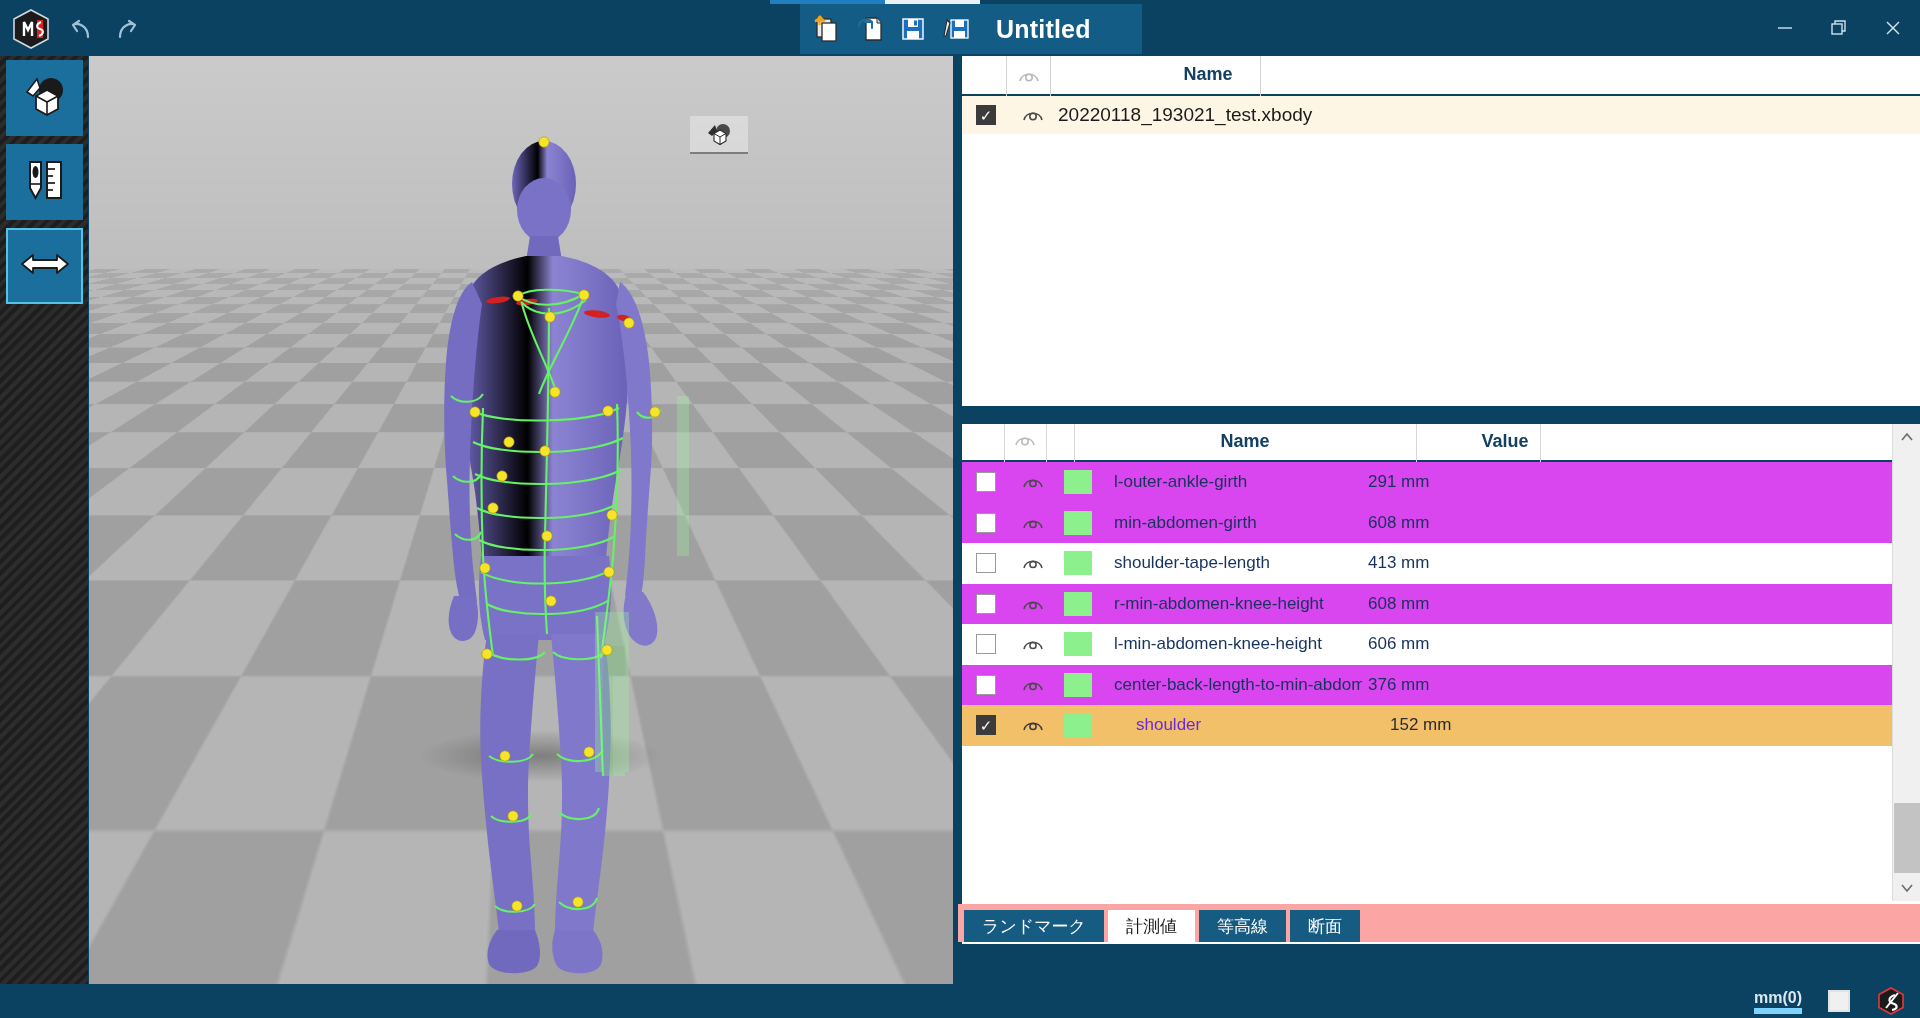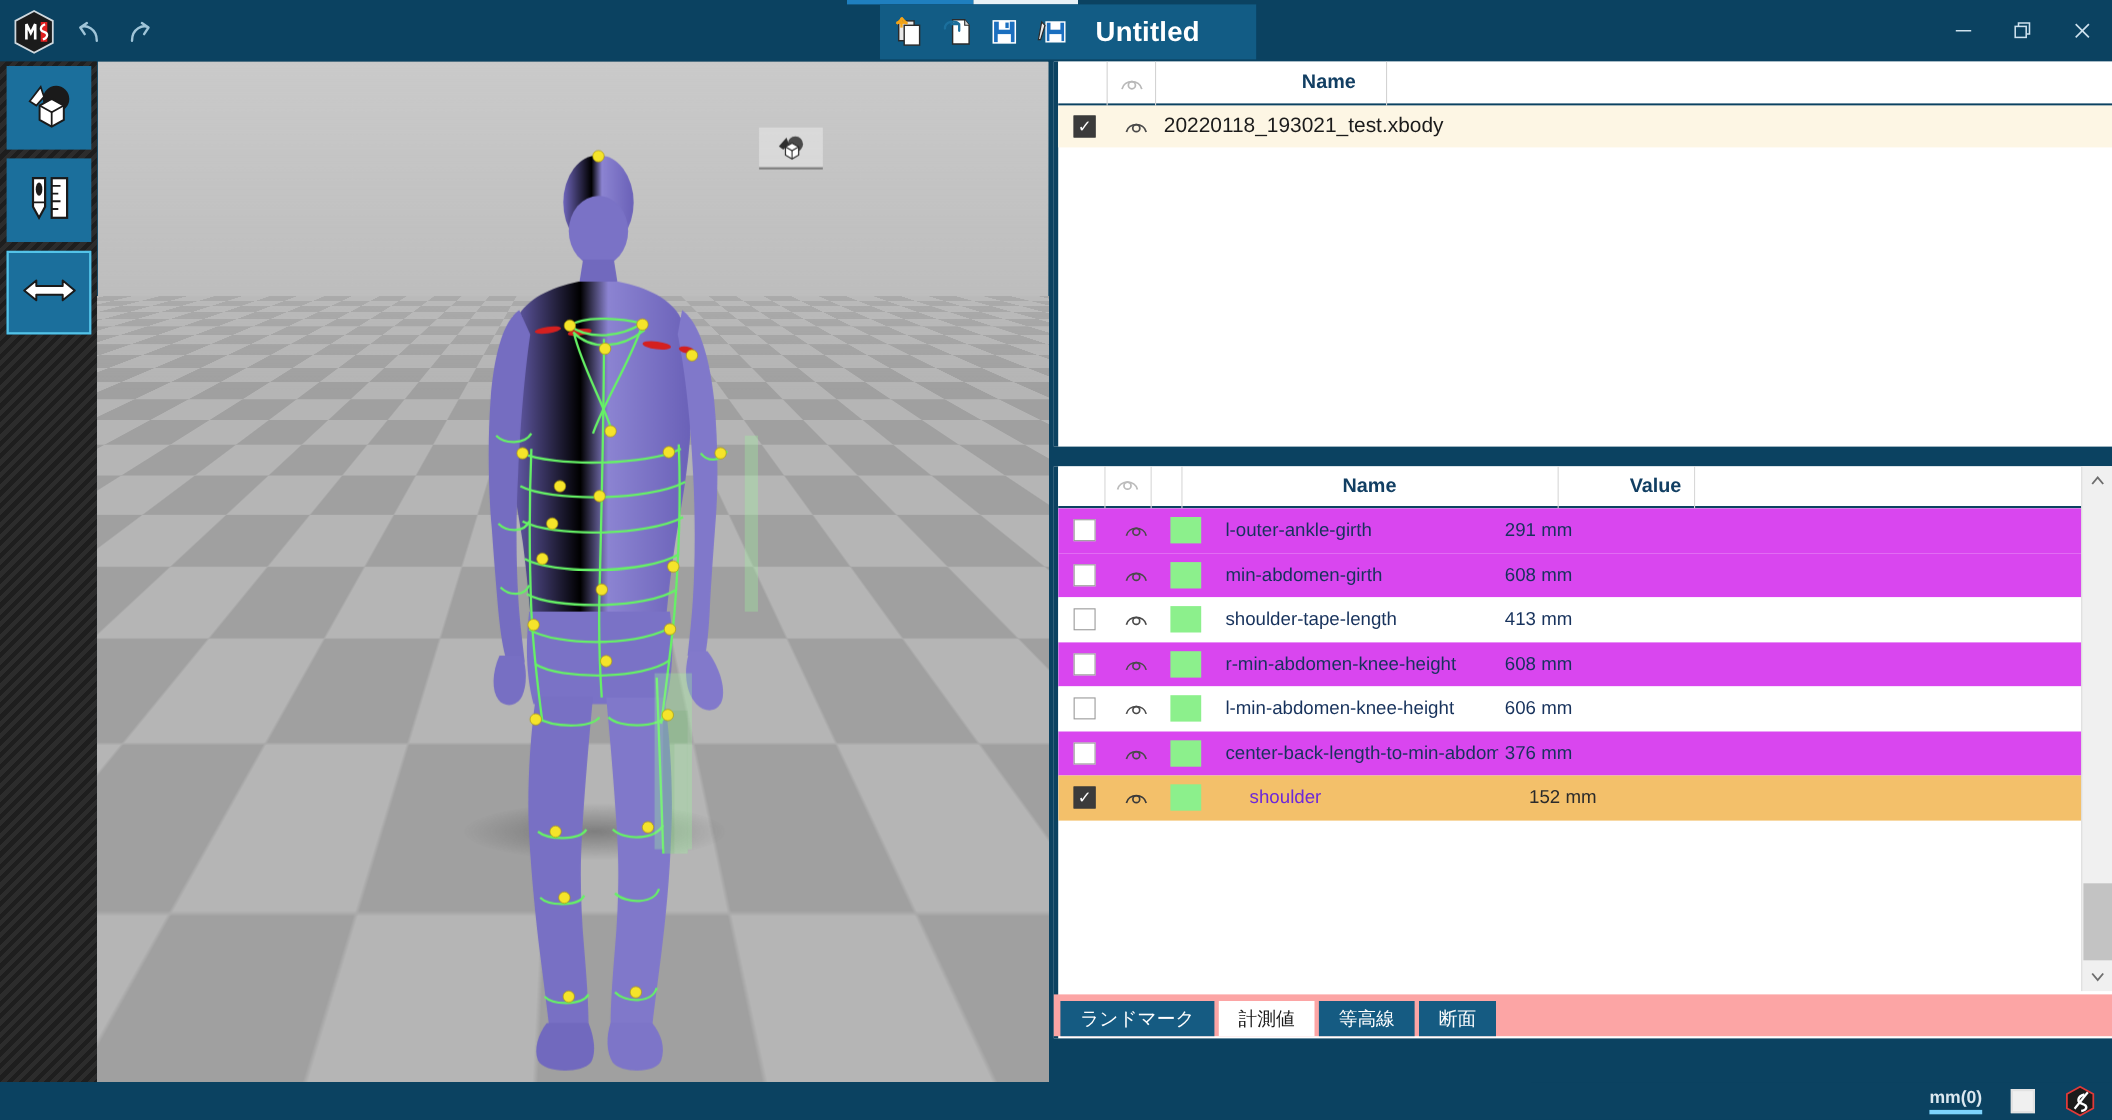--- a/index.html
+++ b/index.html
@@ -228,21 +228,21 @@
 
   
   .statusbar {
     position: absolute; left: 0; bottom: 0; width: 1920px; height: 34px;
     background: #0b4261;
     display: flex; align-items: center; justify-content: flex-end;
     padding-right: 14px; gap: 26px;
   }
   .unit-label {
     color: #dbe8f0; font-size: 16px; font-weight: bold;
-    border-bottom: 4px solid #7dd3fc; padding-bottom: 1px;
+    border-bottom: 6px solid #7dd3fc; padding-bottom: 1px;
     cursor: pointer;
   }
   .sq-icon {
     width: 22px; height: 22px; border: 2px solid #e2e2e2; background: #f0f0f0;
     cursor: pointer;
   }
   .brand-icon { width: 30px; height: 30px; cursor: pointer; }
 
   .bottom-fill {
     position: absolute; left: 0; top: 986px; width: 958px; height: 32px;

